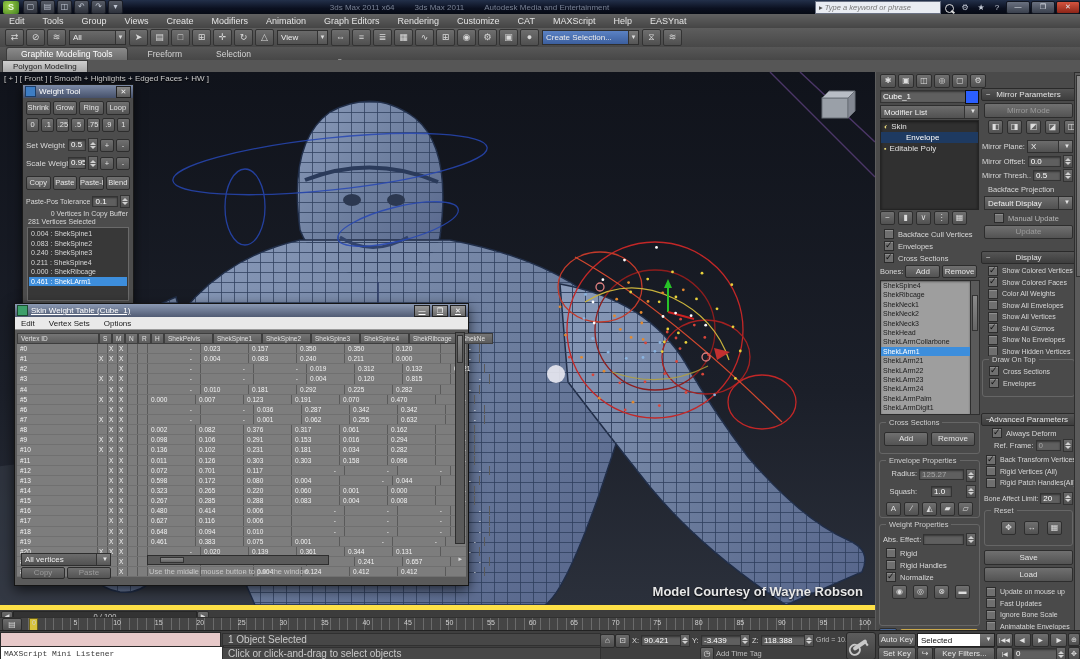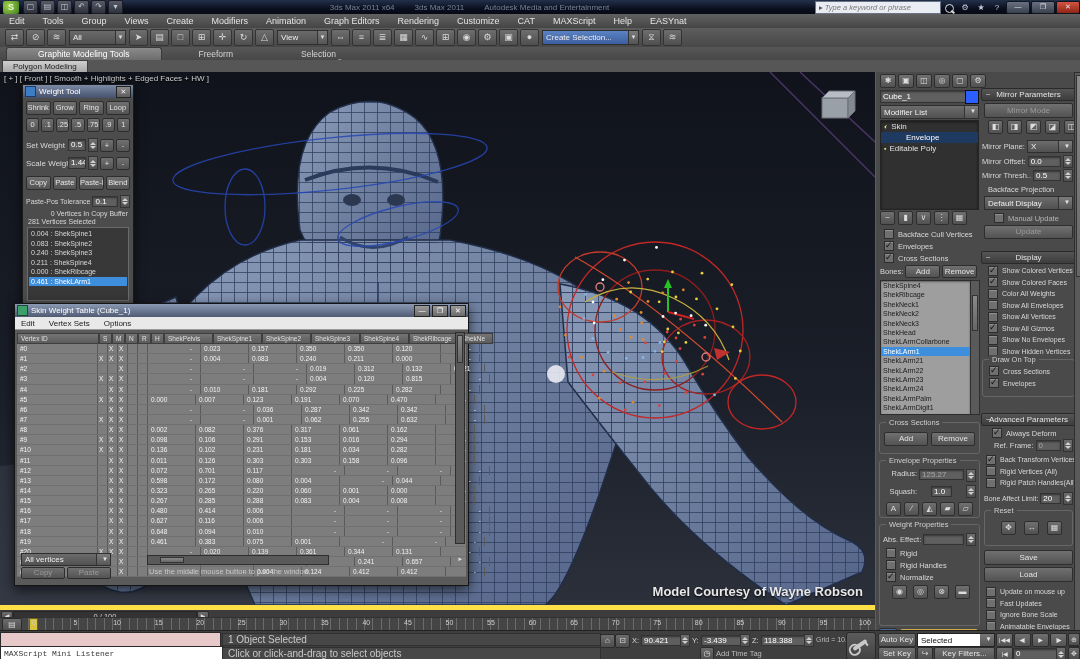--- a/index.html
+++ b/index.html
@@ -17,21 +17,21 @@
   .winbtn{width:22px;height:11px;border:1px solid #11151f;border-radius:2px;margin-left:1px;background:linear-gradient(#6a7180,#3a404d);color:#dfe3ea;font-size:7px;line-height:10px;text-align:center;}
   .winbtn.close{background:linear-gradient(#d4543f,#8c2518);}
   .menubar{left:0;top:14px;width:1080px;height:14px;background:linear-gradient(#60606 0,#4a4a4a);background:linear-gradient(#616161,#454545);display:flex;align-items:center;font-size:9px;color:#e4e4e4;border-bottom:1px solid #2e2e2e;}
   .menuitem{padding:0 9px;line-height:14px;}
   .toolbar{left:0;top:28px;width:1080px;height:19px;background:linear-gradient(#5d5d5d,#484848);display:flex;align-items:center;border-bottom:1px solid #303030;}
   .ticon{width:17px;height:15px;margin:0 1px;background:linear-gradient(#6e6e6e,#4f4f4f);border:1px solid #333;border-radius:2px;color:#d9d9d9;font-size:9px;line-height:14px;text-align:center;flex:0 0 auto;}
   .tdd{height:13px;background:#60606a;background:linear-gradient(#6a6a6a,#515151);border:1px solid #2f2f2f;color:#eee;font-size:8px;display:flex;align-items:center;padding-left:3px;margin:0 2px;flex:0 0 auto;}
   .tdd .arr{margin-left:auto;width:9px;height:100%;background:linear-gradient(#7a7a7a,#555);border-left:1px solid #333;font-size:6px;line-height:12px;text-align:center;color:#ddd;}
   .tdd.hl{background:linear-gradient(#5b82c4,#3c5f9e);}
   .ribbon{left:0;top:47px;width:1080px;height:13px;background:linear-gradient(#575757,#474747);display:flex;align-items:flex-end;border-bottom:1px solid #363636;}
-  .rtab{font-size:8.5px;color:#d6d6d6;padding:1px 31px;margin-left:6px;}
+  .rtab{font-size:8.5px;color:#d6d6d6;padding:1px 14px;margin-left:6px;}
   .rtab.on{background:linear-gradient(#8a8a8a,#6d6d6d);border:1px solid #3a3a3a;border-bottom:none;border-radius:3px 3px 0 0;color:#fff;}
   .ribbon2{left:0;top:60px;width:1080px;height:12px;background:#565656;border-bottom:1px solid #2c2c2c;}
   .ptab{position:absolute;left:2px;top:0;height:11px;background:linear-gradient(#cfcfcf,#a9a9a9);color:#1c1c1c;font-size:8px;line-height:11px;padding:0 10px;border:1px solid #3c3c3c;border-bottom:none;}
   
   .viewport{left:0;top:72px;width:875px;height:533px;background:#14161d;overflow:hidden;}
   .vplabel{position:absolute;left:4px;top:2px;font-size:8px;color:#cfcfcf;text-shadow:0 1px 1px #000;}
   .credit{position:absolute;right:12px;bottom:6px;font-size:13px;font-weight:bold;color:#e8e8e8;text-shadow:0 1px 2px #000;}
   
   .btn{background:linear-gradient(#707070,#535353);border:1px solid #2d2d2d;border-radius:2px;color:#e3e3e3;font-size:8px;text-align:center;overflow:hidden;white-space:nowrap;}
   .btn.dim{color:#9b9b9b;}
@@ -67,21 +67,21 @@
   .wtool{left:22px;top:84px;width:110px;height:219px;background:#4c4c4c;border:1px solid #191919;box-shadow:0 3px 10px rgba(0,0,0,.6);}
   .wtool .tb{height:13px;background:linear-gradient(#7c8aa6,#46516b);display:flex;align-items:center;color:#fff;font-size:8px;padding:0 2px;gap:3px;}
   .wtool .tb .x{margin-left:auto;width:13px;height:10px;background:linear-gradient(#8a8a8a,#5c5c5c);border:1px solid #222;color:#eee;font-size:7px;line-height:9px;text-align:center;}
   .wrow{display:flex;gap:2px;margin:3px 3px 0 3px;}
   .wrow .btn{flex:1;height:12px;line-height:12px;font-size:7.5px;}
   .wlist{margin:2px 4px;background:#383838;border:1px solid #6a6a6a;height:70px;padding:1px;}
   .wli{height:9.5px;font-size:7px;color:#d8d8d8;line-height:9.5px;padding-left:2px;white-space:nowrap;}
   .wli.sel{background:#3d8edc;color:#fff;}
   
   .swt{left:14px;top:303px;width:453px;height:281px;background:#5a5a5a;border:1px solid #141414;box-shadow:0 4px 12px rgba(0,0,0,.65);}
-  .swt .tb{height:13px;background:linear-gradient(#8b99b3,#505b73);display:flex;align-items:center;color:#fff;font-size:8px;padding:0 2px;gap:3px;}
+  .swt .tb{height:13px;background:linear-gradient(#8b99b3,#505b73);display:flex;align-items:center;color:#fff;font-size:8px;padding:0 2px;gap:3px;text-decoration:underline;}
   .swt .tb .wb{width:14px;height:10px;background:linear-gradient(#9a9a9a,#6a6a6a);border:1px solid #222;color:#fff;font-size:7px;line-height:9px;text-align:center;margin-left:2px;}
   .swt .menu{height:12px;background:#e9e9e9;display:flex;align-items:center;font-size:8px;color:#1a1a1a;gap:14px;padding-left:6px;border-bottom:1px solid #9a9a9a;}
   .wthead{display:flex;height:11px;margin:3px 2px 0 2px;}
   .wthead .hc{background:linear-gradient(#757575,#5c5c5c);border:1px solid #3e3e3e;color:#e0e0e0;font-size:6.5px;line-height:10px;padding-left:3px;overflow:hidden;white-space:nowrap;flex:0 0 auto;}
   .wtbody{margin:0 2px;background:#7a7a7a;}
   .wtrow{display:flex;height:9.15px;border-bottom:1px solid #707070;background:#7d7d7d;}
   .wtc{flex:0 0 auto;font-size:6.5px;color:#f2f2f2;line-height:9px;border-right:1px solid #5a5a5a;padding-left:3px;overflow:hidden;white-space:nowrap;}
   .wtc.dash{text-align:right;padding-right:8px;padding-left:0;}
   .w-id{width:77px;} .w-f{width:8px;padding-left:1px;} .w-v{width:44px;}
   .swt .foot{position:absolute;left:4px;bottom:4px;right:4px;height:28px;font-size:7px;}
@@ -389,21 +389,21 @@
       <span class="fld" style="flex:1;height:10px;line-height:10px">0.5</span>
       <span class="spn" style="height:12px">
           <b></b>
           <i></i>
         </span>
       <div class="btn" style="width:11px;height:11px;line-height:11px">+</div>
       <div class="btn" style="width:11px;height:11px;line-height:11px">-</div>
     </div>
     <div class="wrow" style="align-items:center;margin-top:4px">
       <span class="lbl" style="width:40px">Scale Weight</span>
-      <span class="fld" style="flex:1;height:10px;line-height:10px">1.44</span>
+      <span class="fld" style="flex:1;height:10px;line-height:10px">0.95</span>
       <span class="spn" style="height:12px">
           <b></b>
           <i></i>
         </span>
       <div class="btn" style="width:11px;height:11px;line-height:11px">+</div>
       <div class="btn" style="width:11px;height:11px;line-height:11px">-</div>
     </div>
     <div class="wrow" style="margin-top:6px">
         <div class="btn">Copy</div>
         <div class="btn">Paste</div>

